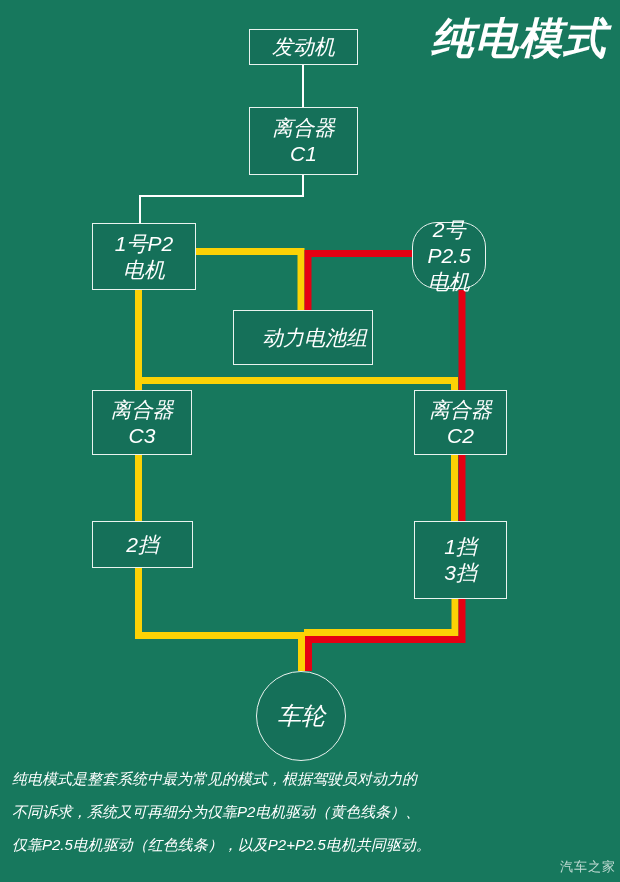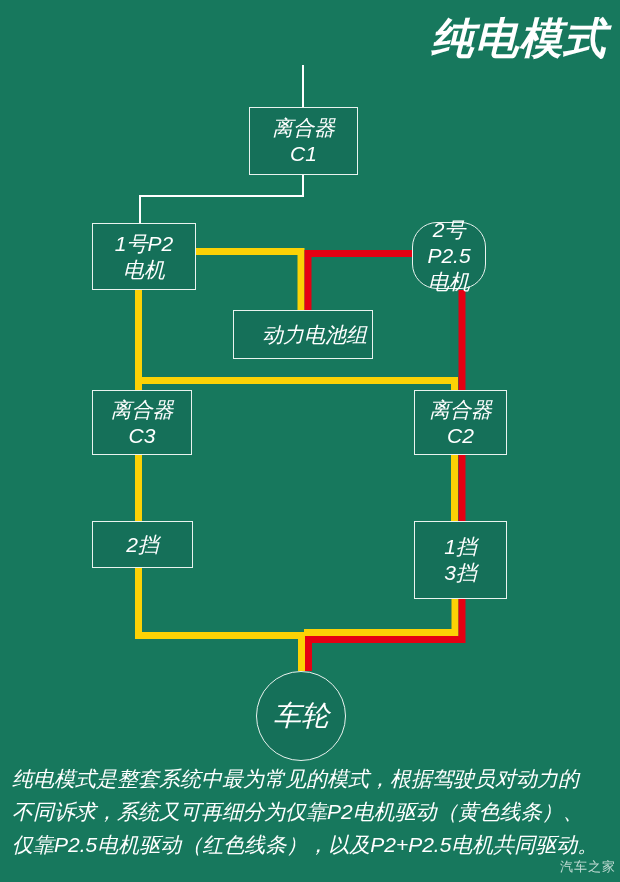--- a/index.html
+++ b/index.html
@@ -20,29 +20,29 @@
   }
   .wires{position:absolute;left:0;top:0;width:620px;height:882px;}
   .node{
     position:absolute;display:flex;flex-direction:column;
     align-items:center;justify-content:center;
     background:var(--box-fill);
     border:1px solid var(--box-border);
     color:var(--text);font-style:italic;font-size:21px;line-height:26px;
     text-align:center;
   }
-  .node.circle{border-radius:50%;font-size:28px;}
+  .node.circle{border-radius:50%;font-size:24px;}
   .title{
     position:absolute;top:10px;right:13px;
     color:var(--text);font-size:43px;font-weight:800;font-style:italic;
     letter-spacing:1px;white-space:nowrap;
   }
   .caption{
     position:absolute;left:12px;top:762px;width:600px;
-    color:var(--text);font-style:italic;font-size:21px;line-height:33px;
+    color:var(--text);font-style:italic;font-size:15px;line-height:33px;
   }
   .watermark{
     position:absolute;right:4px;bottom:6px;
     color:rgba(255,255,255,0.72);font-size:13px;letter-spacing:1px;
   }
 </style>
 </head>
 <body>
 
 <div class="stage">
@@ -59,37 +59,40 @@
     <path d="M138.5 568 V635.5 H301.5 V671" stroke="var(--line-yellow)" stroke-width="7" fill="none"></path>
     <path d="M454.5 455 V521" stroke="var(--line-yellow)" stroke-width="7" fill="none"></path>
     <path d="M455 598 V632.5 H304" stroke="var(--line-yellow)" stroke-width="7" fill="none"></path>
 
     <path d="M412 253.5 H308 V310" stroke="var(--line-red)" stroke-width="7" fill="none"></path>
     <path d="M462 290 V390" stroke="var(--line-red)" stroke-width="7" fill="none"></path>
     <path d="M462 455 V521" stroke="var(--line-red)" stroke-width="7" fill="none"></path>
     <path d="M462 598 V639.5 H308.5 V671" stroke="var(--line-red)" stroke-width="7" fill="none"></path>
   </svg>
 
+  <div class="node" style="left:249px;top:29px;width:109px;height:36px;">
+    <span>发动机</span>
+  </div>
 
   <div class="node" style="left:249px;top:107px;width:109px;height:68px;">
     <span>离合器</span>
     <span>C1</span>
   </div>
 
   <div class="node" style="left:92px;top:223px;width:104px;height:67px;">
     <span>1号P2</span>
     <span>电机</span>
   </div>
 
   <div class="node" style="left:412px;top:222px;width:74px;height:67px;border-radius:25px;">
     <span>2号P2.5</span>
     <span>电机</span>
   </div>
 
-  <div class="node" style="left:233px;top:310px;width:140px;height:49px;padding-left:23px;">
+  <div class="node" style="left:233px;top:310px;width:140px;height:55px;padding-left:23px;">
     <span>动力电池组</span>
   </div>
 
   <div class="node" style="left:92px;top:390px;width:100px;height:65px;">
     <span>离合器</span>
     <span>C3</span>
   </div>
 
   <div class="node" style="left:414px;top:390px;width:93px;height:65px;">
     <span>离合器</span>

